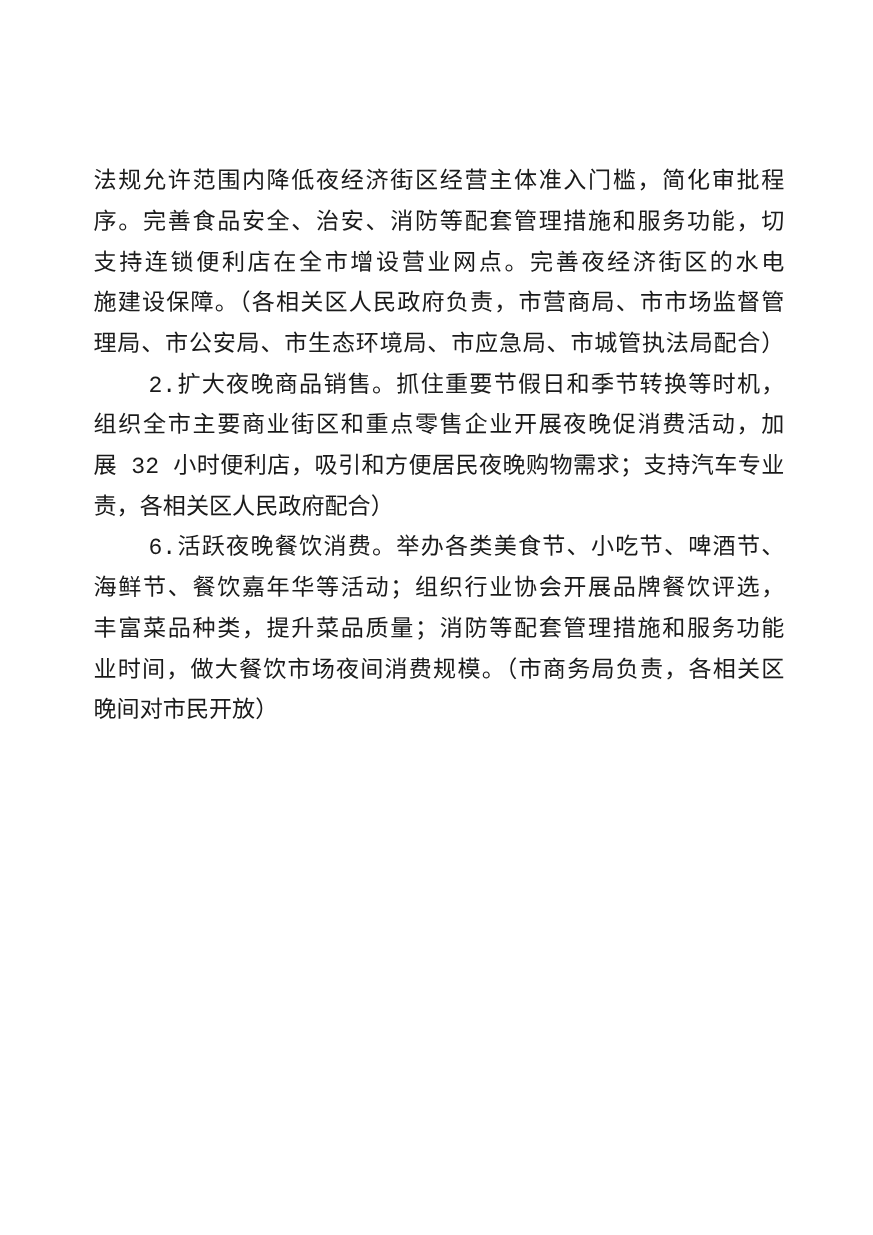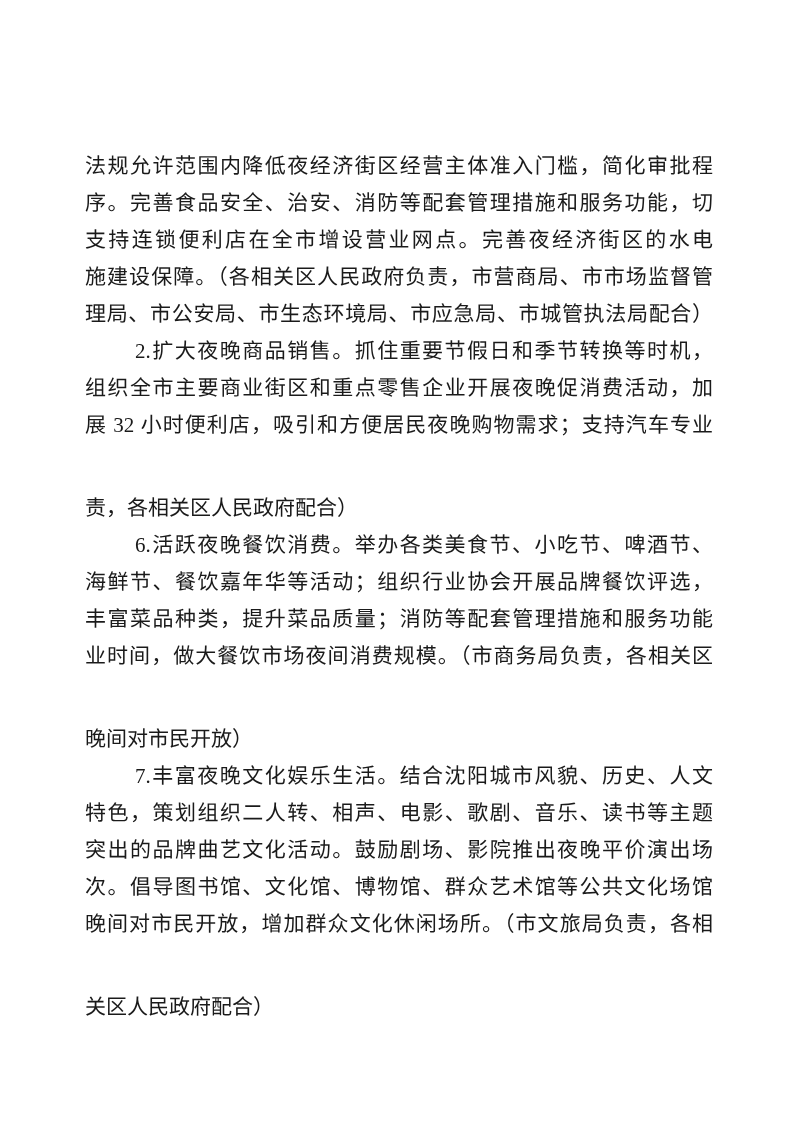--- a/index.html
+++ b/index.html
@@ -12,39 +12,38 @@
     width: 794px;
     height: 1123px;
     background: #ffffff;
     overflow: hidden;
   }
   .content {
     position: absolute;
     left: 85px;
     top: 148px;
     width: 628px;
-    font-family: Liberation Serif, serif;
+    font-family: Liberation Mono, monospace;
     font-size: 21px;
     line-height: 37px;
     color: #1a1a1a;
   }
   .paragraph {
     margin: 0;
     padding: 0;
   }
   .line {
     text-align: justify;
     text-align-last: justify;
     white-space: nowrap;
   }
   .line.last {
     text-align: right;
     text-align-last: left;
     white-space: normal;
-    margin-top: 46px;
   }
   .line.indent {
     text-indent: 50px;
   }
 </style>
 </head>
 <body>
 
 <div class="page">
   <div class="content">
@@ -65,23 +64,15 @@
     </p>
 
     <p class="paragraph">
       <span class="line indent" style="display:block">6.活跃夜晚餐饮消费。举办各类美食节、小吃节、啤酒节、</span>
       <span class="line" style="display:block">海鲜节、餐饮嘉年华等活动；组织行业协会开展品牌餐饮评选，</span>
       <span class="line" style="display:block">丰富菜品种类，提升菜品质量；消防等配套管理措施和服务功能</span>
       <span class="line" style="display:block">业时间，做大餐饮市场夜间消费规模。（市商务局负责，各相关区</span>
       <span class="line last" style="display:block">晚间对市民开放）</span>
     </p>
 
-    <p class="paragraph">
-      <span class="line indent" style="display:block">7.丰富夜晚文化娱乐生活。结合沈阳城市风貌、历史、人文</span>
-      <span class="line" style="display:block">特色，策划组织二人转、相声、电影、歌剧、音乐、读书等主题</span>
-      <span class="line" style="display:block">突出的品牌曲艺文化活动。鼓励剧场、影院推出夜晚平价演出场</span>
-      <span class="line" style="display:block">次。倡导图书馆、文化馆、博物馆、群众艺术馆等公共文化场馆</span>
-      <span class="line" style="display:block">晚间对市民开放，增加群众文化休闲场所。（市文旅局负责，各相</span>
-      <span class="line last" style="display:block">关区人民政府配合）</span>
-    </p>
 
   </div>
 </div>
 
 </body></html>

